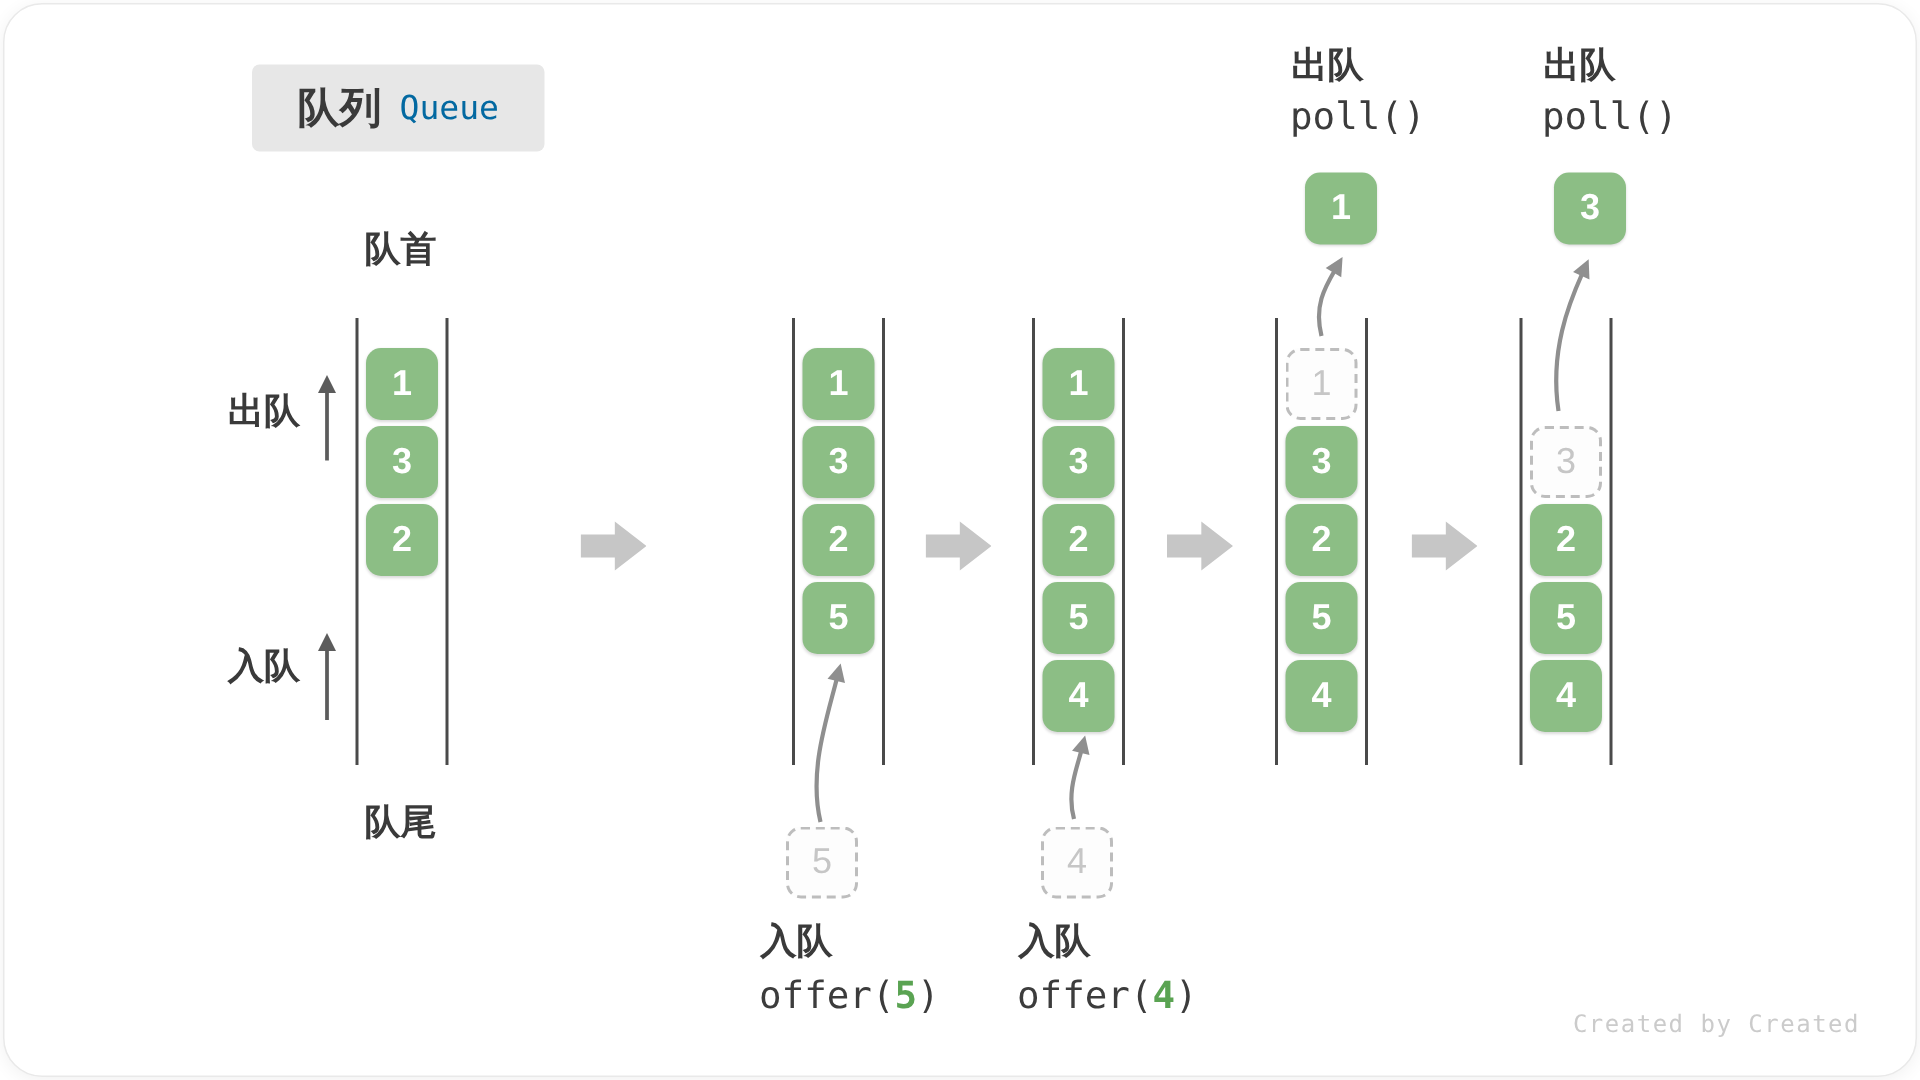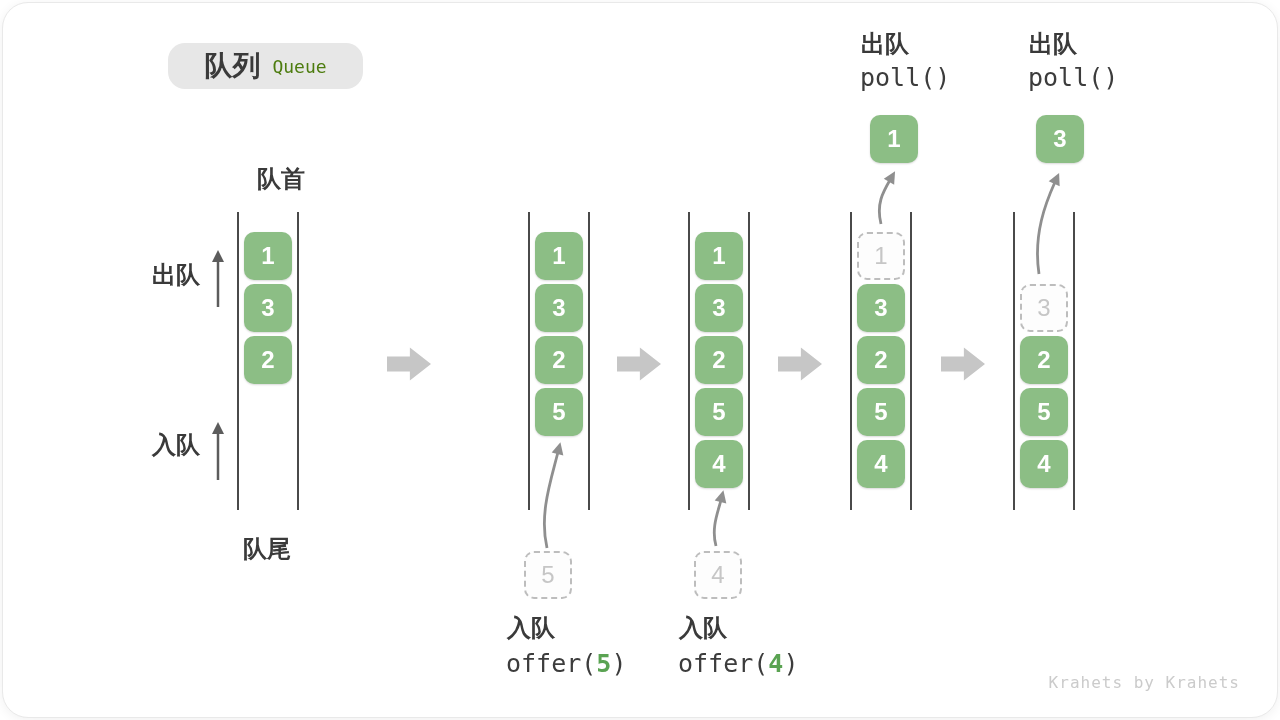--- a/index.html
+++ b/index.html
@@ -7,26 +7,26 @@
     position:relative; width:1280px; height:720px; overflow:hidden;
     background:#ffffff;
     font-family:"Liberation Sans","DejaVu Sans",sans-serif;
   }
   .card {
     position:absolute; left:2px; top:2px; right:2px; bottom:2px;
     background:#ffffff; border:1px solid #e9e9e9; border-radius:26px;
     box-shadow:0 2px 12px rgba(0,0,0,0.06);
   }
   .badge {
-    position:absolute; left:168px; top:43px; width:195px; height:46px;
-    background:var(--badge-bg,#e7e7e7); border-radius:17px;
+    position:absolute; left:168px; top:43px; width:195px; height:58px;
+    background:var(--badge-bg,#e7e7e7); border-radius:5px;
     display:flex; align-items:center; justify-content:center; gap:12px;
   }
   .badge .zh { font-weight:bold; font-size:28px; color:var(--text-dark,#3a3a3a); }
-  .badge .en { font-family:"DejaVu Sans Mono","Liberation Mono",monospace; font-size:18px; color:#4d7c0f; }
+  .badge .en { font-family:"DejaVu Sans Mono","Liberation Mono",monospace; font-size:22px; color:#0369a1; }
 
   .zh-label {
     position:absolute; font-weight:bold; font-size:24px; color:var(--text-dark,#3a3a3a);
     white-space:nowrap; line-height:1.1;
   }
   .mono { font-family:"DejaVu Sans Mono","Liberation Mono",monospace; }
   .op-code { position:absolute; font-size:25px; color:#3c3c3c; white-space:nowrap; line-height:1.1; }
   .op-code .arg { color:var(--accent-green,#5aa352); font-weight:bold; }
 
   .channel {
@@ -64,21 +64,21 @@
 <body>
 
 <div class="canvas">
   <div class="card"></div>
 
   <div class="badge">
     <span class="zh">队列</span>
     <span class="en">Queue</span>
   </div>
 
-  <div class="zh-label" style="left:257px; top:154px;margin-top:12px;">队首</div>
+  <div class="zh-label" style="left:243px; top:154px;">队首</div>
   <div class="zh-label" style="left:243px; top:536px;">队尾</div>
   <div class="zh-label" style="left:152px; top:262px;">出队</div>
   <div class="zh-label" style="left:152px; top:432px;">入队</div>
 
   <div class="channel" style="left:237px;"></div>
   <div class="channel" style="left:528px;"></div>
   <div class="channel" style="left:688px;"></div>
   <div class="channel" style="left:850px;"></div>
   <div class="channel" style="left:1013px;"></div>
 
@@ -139,14 +139,14 @@
       </marker>
     </defs>
     <path d="M218,307 L218,260" fill="none" style="stroke:var(--arrow-dark,#5c5c5c)" stroke-width="2.5" marker-end="url(#ah-dark)"></path>
     <path d="M218,480 L218,432" fill="none" style="stroke:var(--arrow-dark,#5c5c5c)" stroke-width="2.5" marker-end="url(#ah-dark)"></path>
     <path d="M547,548 C539,514 551,480 558,452" fill="none" style="stroke:var(--arrow-gray,#8f8f8f)" stroke-width="2.8" marker-end="url(#ah-gray)"></path>
     <path d="M716,546 C711,528 718,512 721,500" fill="none" style="stroke:var(--arrow-gray,#8f8f8f)" stroke-width="2.8" marker-end="url(#ah-gray)"></path>
     <path d="M881,224 C876,204 883,192 890,180" fill="none" style="stroke:var(--arrow-gray,#8f8f8f)" stroke-width="2.8" marker-end="url(#ah-gray)"></path>
     <path d="M1039,274 C1033,234 1046,202 1055,182" fill="none" style="stroke:var(--arrow-gray,#8f8f8f)" stroke-width="2.8" marker-end="url(#ah-gray)"></path>
   </svg>
 
-  <div class="watermark">Krahets by Krahets</div>
+  <div class="watermark">Created by Created</div>
 </div>
 
 </body></html>

